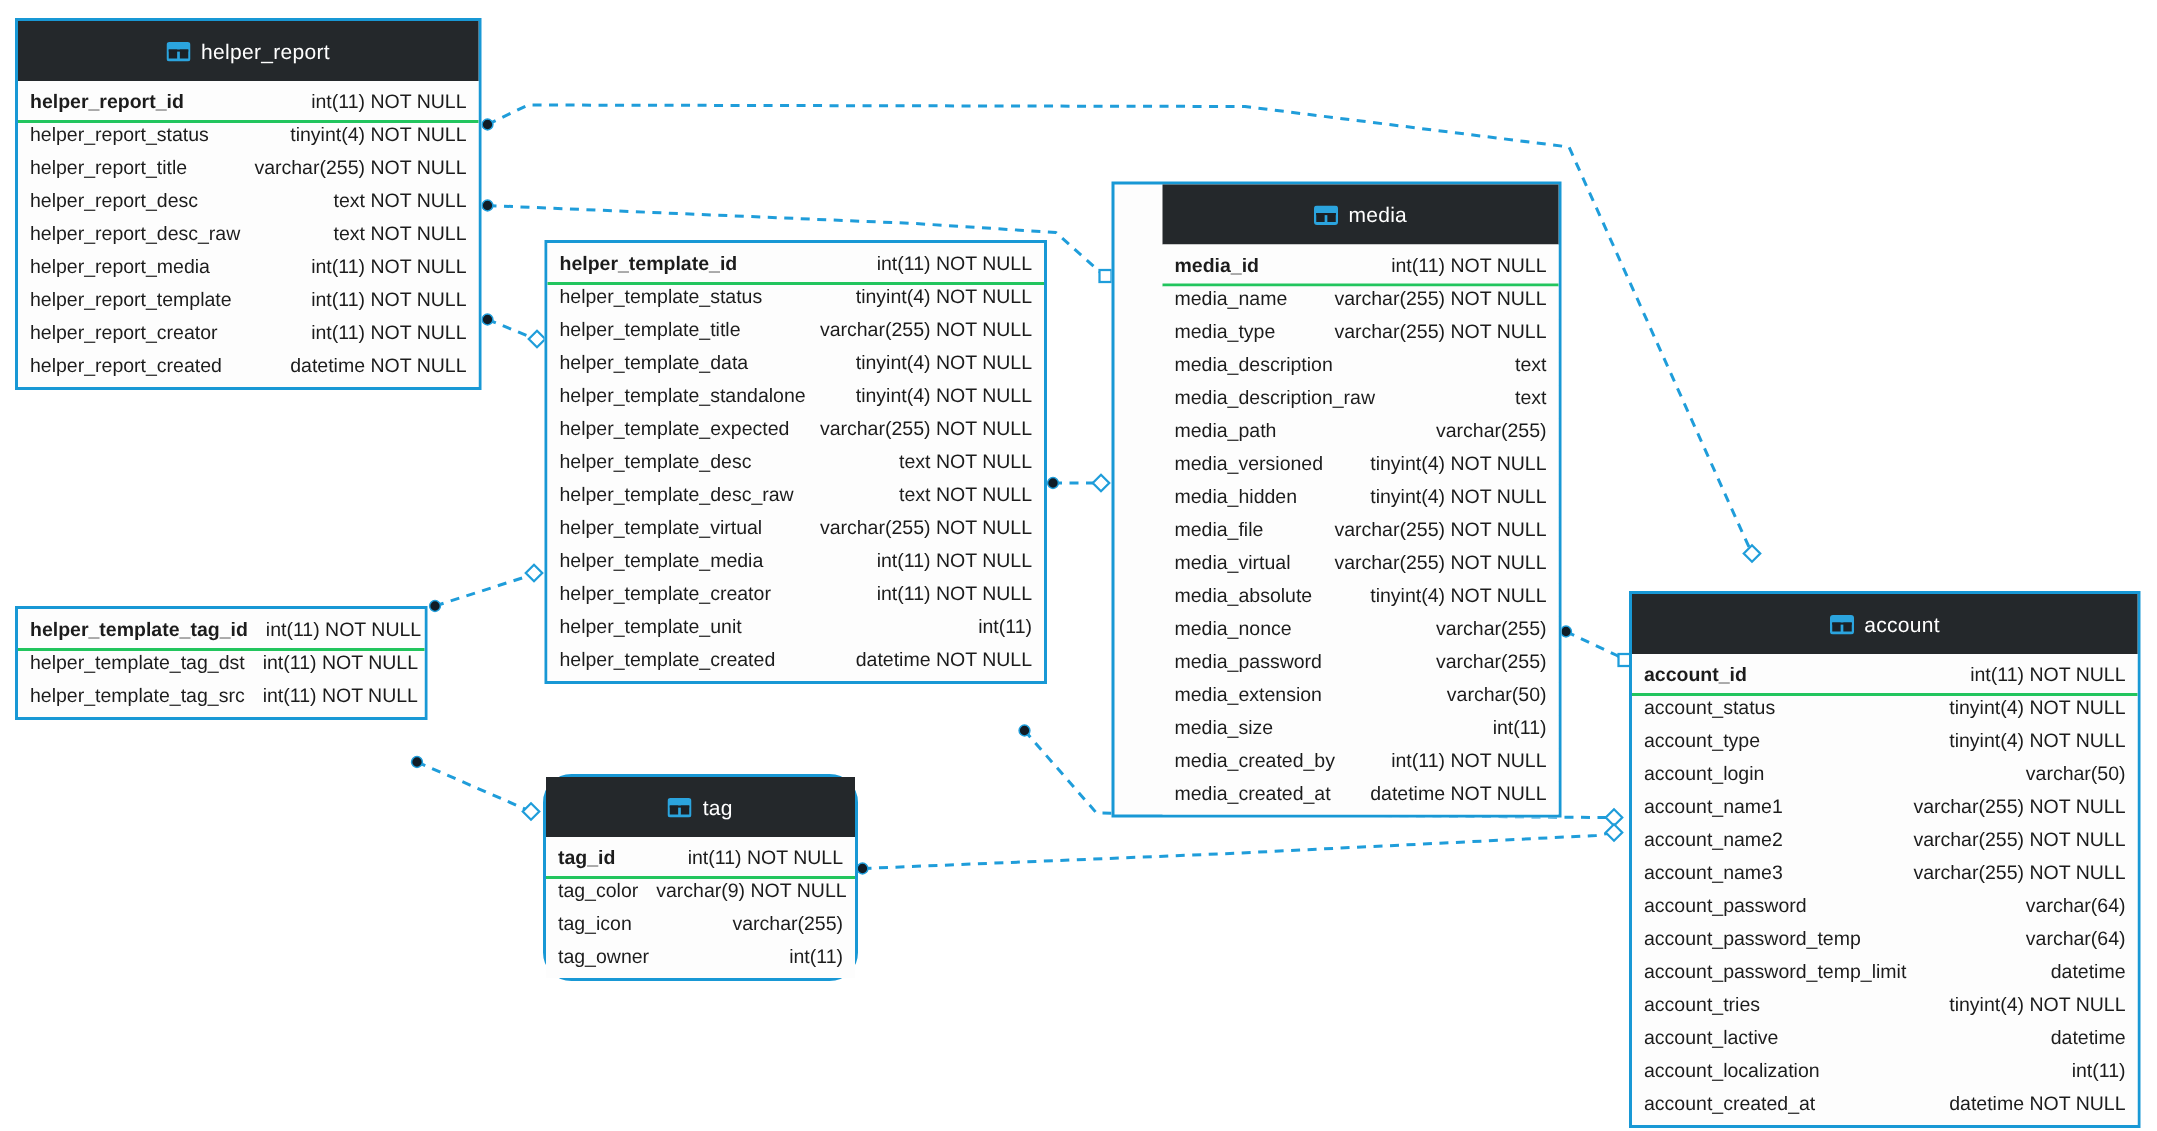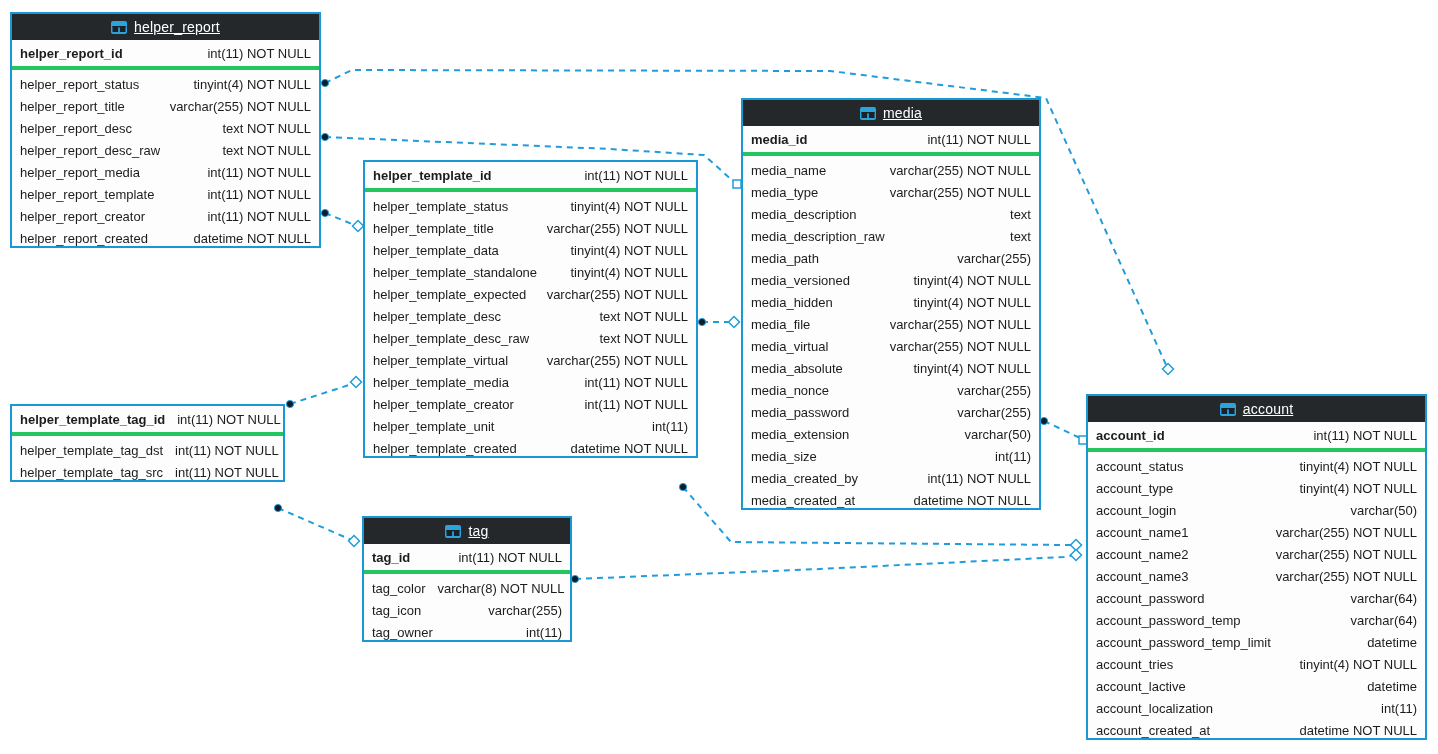--- a/index.html
+++ b/index.html
@@ -7,34 +7,34 @@
     position:relative; width:1438px; height:754px; background:#ffffff;
     font-family:"Liberation Sans", sans-serif; overflow:hidden;
   }
   #rel-layer { position:absolute; left:0; top:0; z-index:1; }
   .db-table {
     position:absolute; z-index:2; box-sizing:border-box;
     background:#fdfdfd; border:2px solid #1898d5;
     box-shadow:0 0 0 1px rgba(255,255,255,0);
   }
   .db-table .thead {
-    height:26px; background:#24282b; color:#ffffff;
+    height:40px; background:#24282b; color:#ffffff;
     display:flex; align-items:center; justify-content:center; gap:7px;
-    font-size:14px; letter-spacing:0.2px; cursor:default;text-decoration:underline;
+    font-size:14px; letter-spacing:0.2px; cursor:default;
   }
   .tbl-icon { display:inline-block; width:16px; height:13px; flex:0 0 auto; }
   .pk-row {
     height:26px; display:flex; align-items:center; justify-content:space-between;
     padding:0 8px; font-size:13px; color:#1c1c1c; background:#fdfdfd;
-    border-bottom:4px solid #22c55e;
+    border-bottom:2px solid #22c55e;
     text-align:center;
   }
   .pk-row .col-name { font-weight:bold; }
   .col-row {
-    height:22px; display:flex; align-items:flex-end; justify-content:space-between;
+    height:22px; display:flex; align-items:flex-start; justify-content:space-between;
     padding:0 8px; font-size:13px; color:#1c1c1c; background:#fdfdfd;
   }
   .col-row:first-of-type { margin-top:1px; }
   .col-name { white-space:nowrap; }
   .col-type { white-space:nowrap; margin-left:12px; color:#1c1c1c; }
 </style>
 </head>
 <body>
 
 <div id="canvas">
@@ -162,21 +162,21 @@
       </div>
       <div class="col-row">
         <span class="col-name">helper_template_unit</span>
         <span class="col-type">int(11)</span>
       </div>
       <div class="col-row">
         <span class="col-name">helper_template_created</span>
         <span class="col-type">datetime NOT NULL</span>
       </div>
     </div>
-    <div class="db-table" style="left: 741px; top: 98px; width: 300px;">
+    <div class="db-table" style="left: 741px; top: 121px; width: 300px; padding-left: 32px;">
       <div class="thead">
         <svg class="tbl-icon" viewBox="0 0 16 13">
           <rect x="0" y="0" width="16" height="13" rx="2" fill="#2ba4de"></rect>
           <rect x="1.5" y="5" width="5.6" height="6" fill="#1b2126"></rect>
           <rect x="8.9" y="5" width="5.6" height="6" fill="#1b2126"></rect>
           <rect x="1.5" y="5" width="13" height="1.4" fill="#1b2126"></rect>
         </svg>
         <span>media</span>
       </div>
       <div class="pk-row">
@@ -322,37 +322,37 @@
       </div>
       <div class="col-row">
         <span class="col-name">helper_template_tag_dst</span>
         <span class="col-type">int(11) NOT NULL</span>
       </div>
       <div class="col-row">
         <span class="col-name">helper_template_tag_src</span>
         <span class="col-type">int(11) NOT NULL</span>
       </div>
     </div>
-    <div class="db-table" style="left: 362px; top: 516px; width: 210px;">
+    <div class="db-table" style="left: 362px; top: 516px; width: 210px; border-radius: 19px;">
       <div class="thead">
         <svg class="tbl-icon" viewBox="0 0 16 13">
           <rect x="0" y="0" width="16" height="13" rx="2" fill="#2ba4de"></rect>
           <rect x="1.5" y="5" width="5.6" height="6" fill="#1b2126"></rect>
           <rect x="8.9" y="5" width="5.6" height="6" fill="#1b2126"></rect>
           <rect x="1.5" y="5" width="13" height="1.4" fill="#1b2126"></rect>
         </svg>
         <span>tag</span>
       </div>
       <div class="pk-row">
         <span class="col-name">tag_id</span>
         <span class="col-type">int(11) NOT NULL</span>
       </div>
       <div class="col-row">
         <span class="col-name">tag_color</span>
-        <span class="col-type">varchar(8) NOT NULL</span>
+        <span class="col-type">varchar(9) NOT NULL</span>
       </div>
       <div class="col-row">
         <span class="col-name">tag_icon</span>
         <span class="col-type">varchar(255)</span>
       </div>
       <div class="col-row">
         <span class="col-name">tag_owner</span>
         <span class="col-type">int(11)</span>
       </div>
     </div>

